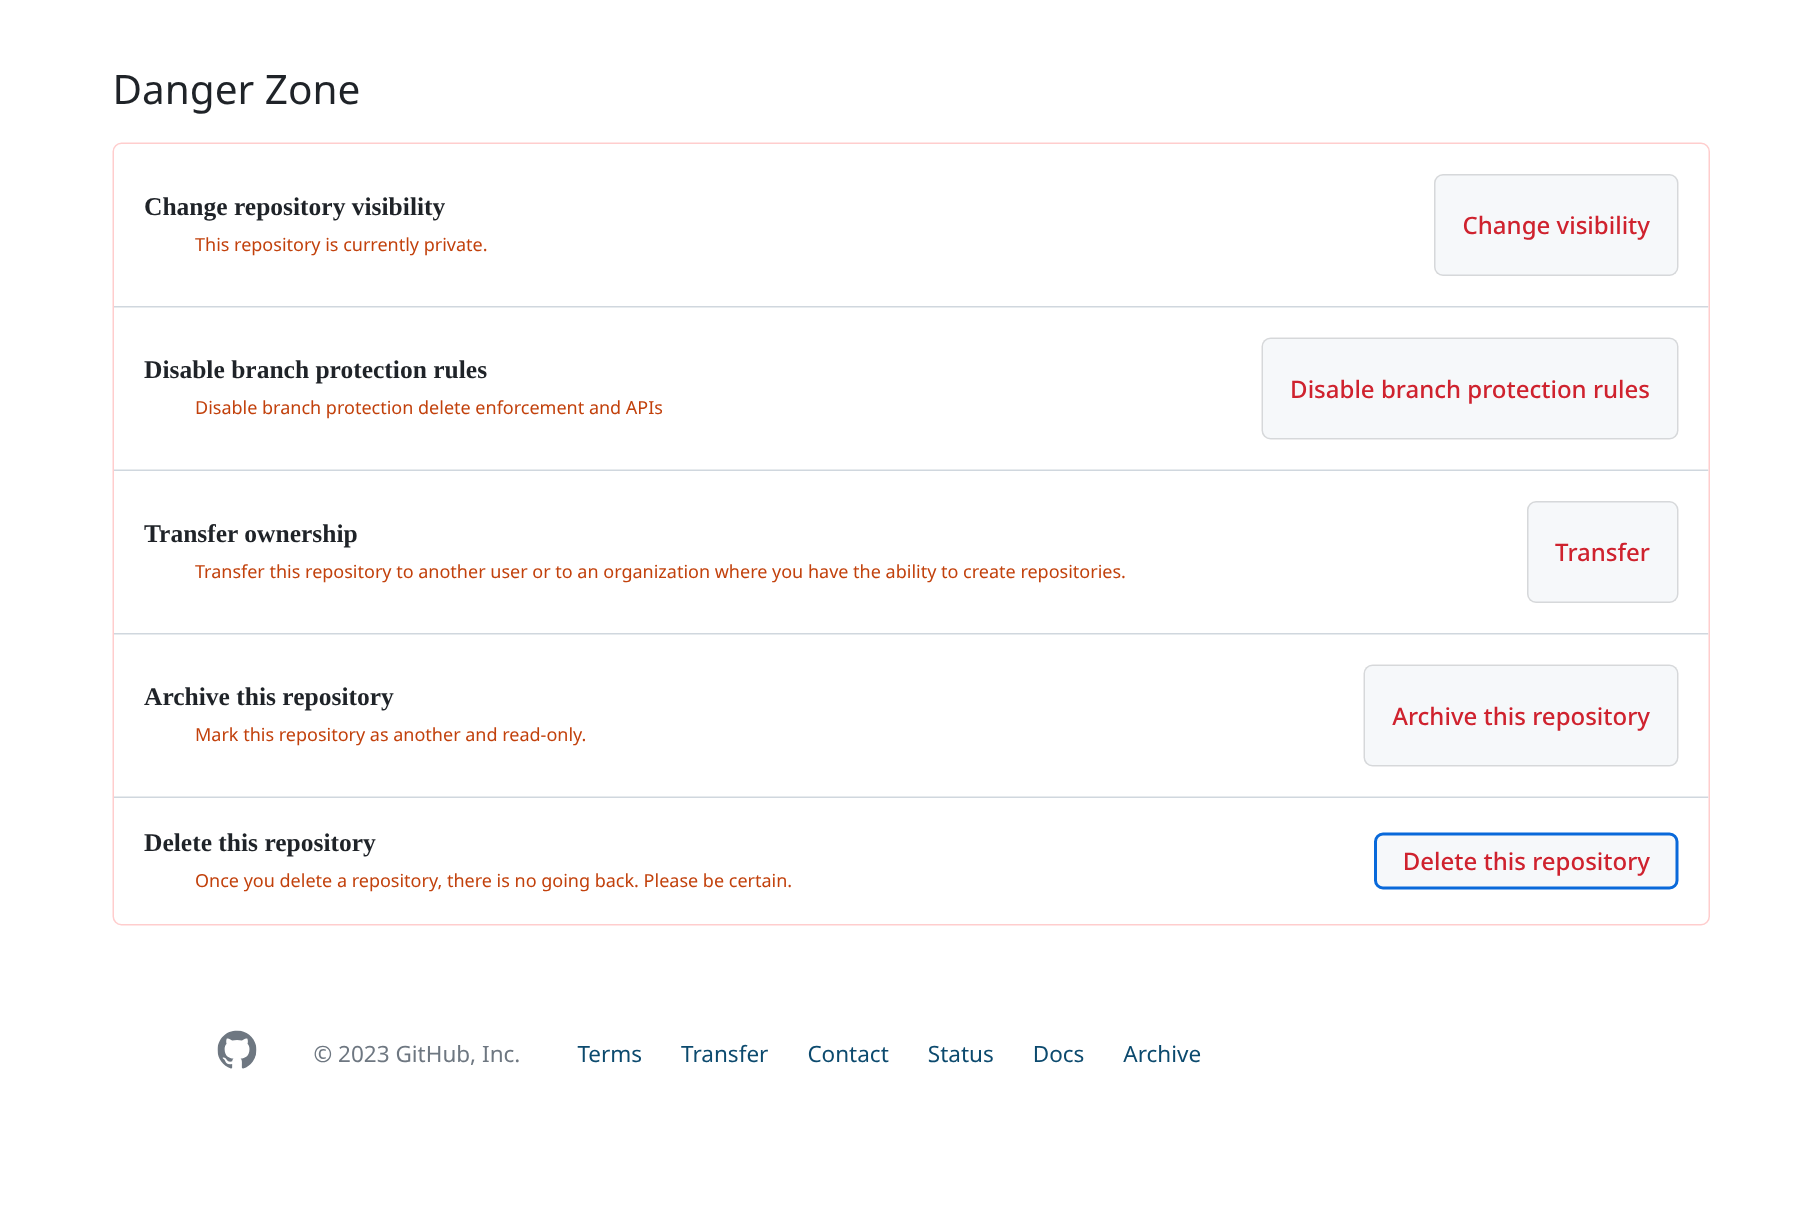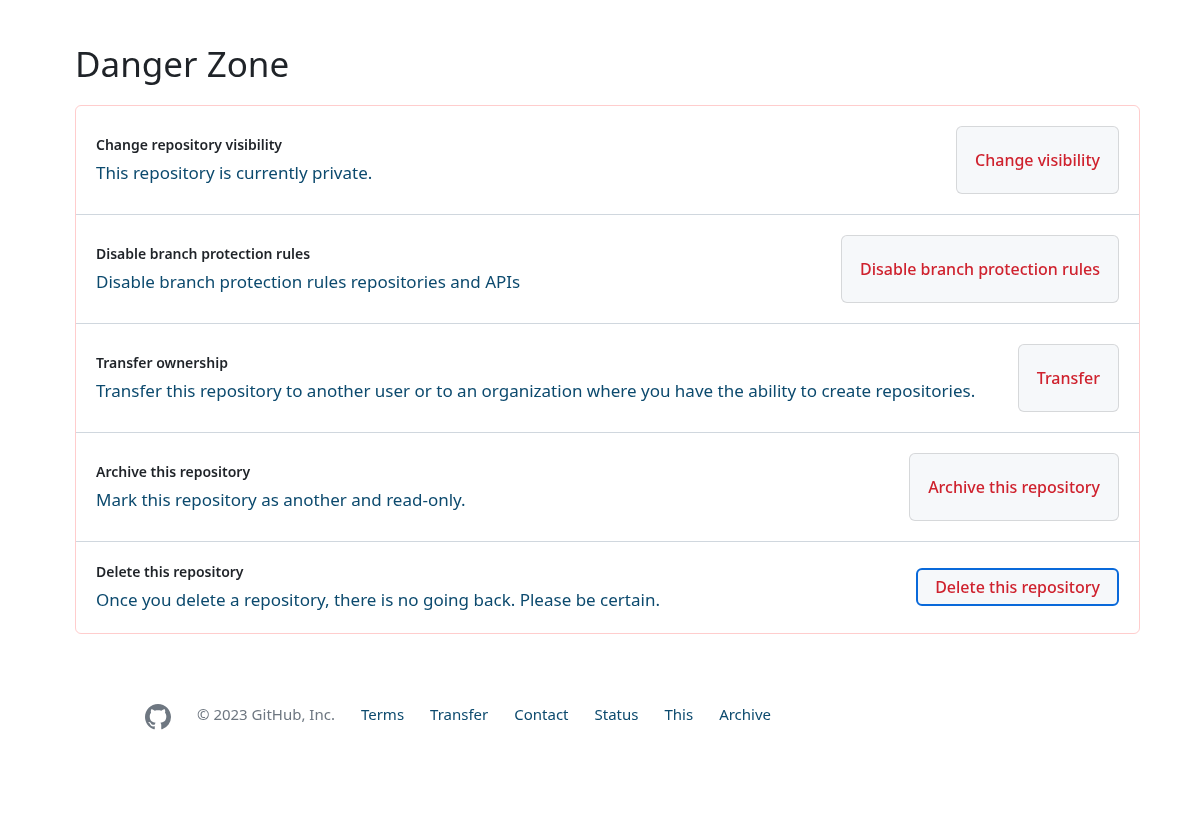--- a/index.html
+++ b/index.html
@@ -9,21 +9,21 @@
     }
     body {
       font-family: -apple-system, BlinkMacSystemFont, "Segoe UI", "Noto Sans", Helvetica, Arial, sans-serif;
       background: #ffffff;
       color: #1f2328;
       width: 1200px;
       height: 815px;
       padding: 40px 60px 0 75px;
     }
     .section-title {
-      font-size: 35px;
+      font-size: 27px;
       font-weight: 400;
       color: #1f2328;
       margin-bottom: 18px;
     }
     .danger-box {
       border: 1px solid rgba(255, 129, 130, 0.4);
       border-radius: 6px;
       overflow: hidden;
     }
     .danger-row {
@@ -34,51 +34,53 @@
       border-bottom: 1px solid #d0d7de;
       gap: 24px;
     }
     .danger-row:last-child {
       border-bottom: none;
     }
     .danger-text {
       flex: 1;
     }
     .danger-text .title {
-      font-size: 14px;
+      font-size: 17px;
       font-weight: 600;
       color: #1f2328;
       margin-bottom: 6px;
+      font-family: Liberation Serif, serif;
     }
     .danger-text .desc {
-      font-size: 17px;
-      color: #0c4a6e;
+      font-size: 12px;
+      color: #c2410c;
       line-height: 1.5;
+      margin-left: 34px;
     }
     .btn-danger {
       background: #f6f8fa;
       border: 1px solid rgba(31, 35, 40, 0.15);
       border-radius: 6px;
       color: #cf222e;
       font-size: 16px;
       font-weight: 500;
       padding: 22px 18px;
       cursor: pointer;
       white-space: nowrap;
       font-family: inherit;
     }
     .btn-danger.focused {
       border: 2px solid #0969da;
       padding: 6px 17px;
     }
     .footer {
       margin-top: 70px;
       display: flex;
-      align-items: flex-start;
-      gap: 26px;
+      align-items: flex-end;
+      gap: 38px;
       padding-left: 70px;
       font-size: 15px;
     }
     .footer .github-logo {
       width: 26px;
       height: 26px;
       fill: #6e7781;
     }
     .footer .copyright {
       color: #6e7781;
@@ -104,21 +106,21 @@
     <div class="danger-text">
       <div class="title">Change repository visibility</div>
       <div class="desc">This repository is currently private.</div>
     </div>
     <button class="btn-danger">Change visibility</button>
   </div>
 
   <div class="danger-row">
     <div class="danger-text">
       <div class="title">Disable branch protection rules</div>
-      <div class="desc">Disable branch protection rules repositories and APIs</div>
+      <div class="desc">Disable branch protection delete enforcement and APIs</div>
     </div>
     <button class="btn-danger">Disable branch protection rules</button>
   </div>
 
   <div class="danger-row">
     <div class="danger-text">
       <div class="title">Transfer ownership</div>
       <div class="desc">Transfer this repository to another user or to an organization where you have the ability to create repositories.</div>
     </div>
     <button class="btn-danger">Transfer</button>
@@ -145,16 +147,16 @@
 <div class="footer">
   <svg class="github-logo" viewBox="0 0 16 16">
     <path d="M8 0C3.58 0 0 3.58 0 8c0 3.54 2.29 6.53 5.47 7.59.4.07.55-.17.55-.38 0-.19-.01-.82-.01-1.49-2.01.37-2.53-.49-2.69-.94-.09-.23-.48-.94-.82-1.13-.28-.15-.68-.52-.01-.53.63-.01 1.08.58 1.23.82.72 1.21 1.87.87 2.33.66.07-.52.28-.87.51-1.07-1.78-.2-3.64-.89-3.64-3.95 0-.87.31-1.59.82-2.15-.08-.2-.36-1.02.08-2.12 0 0 .67-.21 2.2.82.64-.18 1.32-.27 2-.27.68 0 1.36.09 2 .27 1.53-1.04 2.2-.82 2.2-.82.44 1.1.16 1.92.08 2.12.51.56.82 1.27.82 2.15 0 3.07-1.87 3.75-3.65 3.95.29.25.54.73.54 1.48 0 1.07-.01 1.93-.01 2.2 0 .21.15.46.55.38A8.013 8.013 0 0016 8c0-4.42-3.58-8-8-8z"></path>
   </svg>
   <span class="copyright">© 2023 GitHub, Inc.</span>
   <div class="links">
     <a>Terms</a>
     <a>Transfer</a>
     <a>Contact</a>
     <a>Status</a>
-    <a>This</a>
+    <a>Docs</a>
     <a>Archive</a>
   </div>
 </div>
 
 </body></html>

